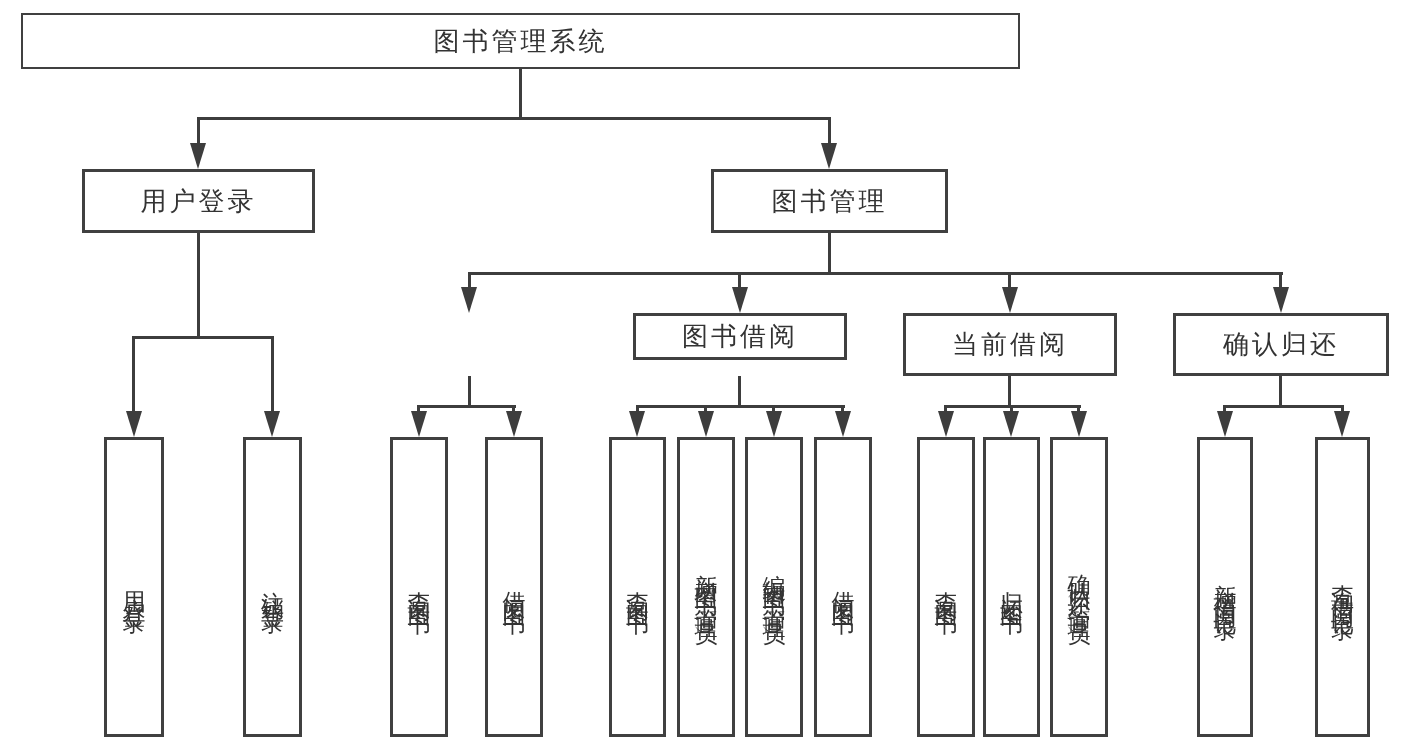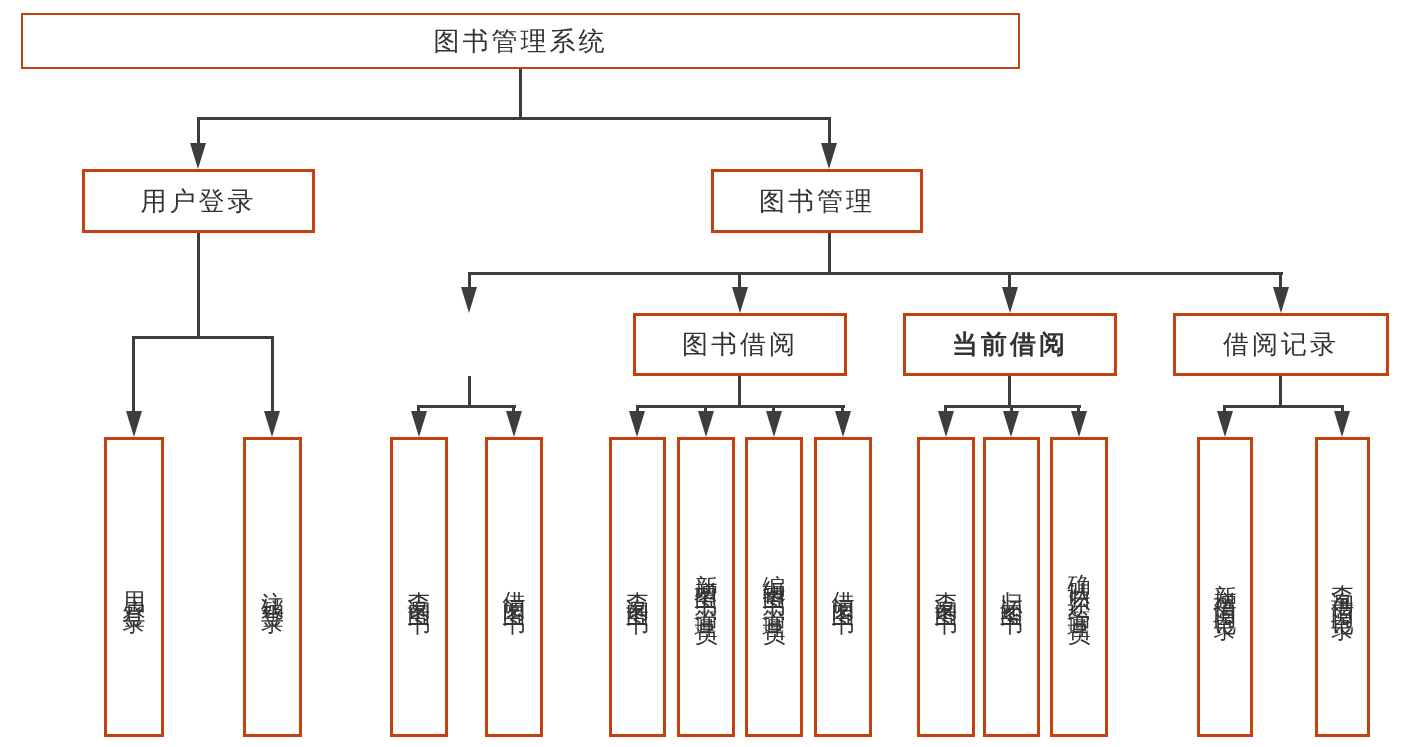--- a/index.html
+++ b/index.html
@@ -7,21 +7,21 @@
     position: relative;
     width: 1405px;
     height: 747px;
     background: #ffffff;
     font-family: "DejaVu Sans", "Liberation Sans", sans-serif;
     overflow: hidden;
   }
   .node {
     position: absolute;
     background: #ffffff;
-    border: 3px solid #c2410c;
+    border: 3px solid #404040;
     box-sizing: border-box;
     display: flex;
     align-items: center;
     justify-content: center;
     color: #333333;
     z-index: 2;
   }
   .node.hbox {
     font-size: 26px;
     letter-spacing: 3px;
@@ -77,43 +77,43 @@
   <div class="node hbox root" style="left:21px; top:13px; width:999px; height:56px;">图书管理系统</div>
 
   <div class="vline" style="left:519px; top:69px; height:51px;"></div>
   <div class="hline" style="left:197px; top:117px; width:634px;"></div>
   <div class="vline" style="left:197px; top:117px; height:28px;"></div>
   <div class="arr" style="left:190px; top:143px;"></div>
   <div class="vline" style="left:828px; top:117px; height:28px;"></div>
   <div class="arr" style="left:821px; top:143px;"></div>
 
   <div class="node hbox" style="left:82px; top:169px; width:233px; height:64px;">用户登录</div>
-  <div class="node hbox" style="left:711px; top:169px; width:212px; height:64px;">图书管理</div>
+  <div class="node hbox" style="left:711px; top:169px; width:237px; height:64px;">图书管理</div>
 
   <div class="vline" style="left:197px; top:233px; height:106px;"></div>
   <div class="hline" style="left:132px; top:336px; width:142px;"></div>
   <div class="vline" style="left:132px; top:336px; height:77px;"></div>
   <div class="arr" style="left:126px; top:411px;"></div>
   <div class="vline" style="left:271px; top:336px; height:77px;"></div>
   <div class="arr" style="left:264px; top:411px;"></div>
 
   <div class="vline" style="left:828px; top:233px; height:42px;"></div>
   <div class="hline" style="left:468px; top:272px; width:815px;"></div>
   <div class="vline" style="left:468px; top:272px; height:17px;"></div>
   <div class="arr" style="left:461px; top:287px;"></div>
   <div class="vline" style="left:738px; top:272px; height:17px;"></div>
   <div class="arr" style="left:732px; top:287px;"></div>
   <div class="vline" style="left:1008px; top:272px; height:17px;"></div>
   <div class="arr" style="left:1002px; top:287px;"></div>
   <div class="vline" style="left:1279px; top:272px; height:17px;"></div>
   <div class="arr" style="left:1273px; top:287px;"></div>
 
-  <div class="node hbox" style="left:633px; top:313px; width:214px; height:63px;">图书借阅</div>
-  <div class="node hbox" style="left:903px; top:313px; width:214px; height:63px;font-weight:bold;">当前借阅</div>
-  <div class="node hbox" style="left:1173px; top:313px; width:216px; height:63px;">借阅记录</div>
+  <div class="node hbox" style="left:633px; top:313px; width:214px; height:47px;">图书借阅</div>
+  <div class="node hbox" style="left:903px; top:313px; width:214px; height:63px;">当前借阅</div>
+  <div class="node hbox" style="left:1173px; top:313px; width:216px; height:63px;">确认归还</div>
 
   <div class="vline" style="left:468px; top:376px; height:32px;"></div>
   <div class="vline" style="left:738px; top:376px; height:32px;"></div>
   <div class="vline" style="left:1008px; top:376px; height:32px;"></div>
   <div class="vline" style="left:1279px; top:376px; height:32px;"></div>
 
   <div class="hline" style="left:417px; top:405px; width:99px;"></div>
   <div class="hline" style="left:636px; top:405px; width:209px;"></div>
   <div class="hline" style="left:944px; top:405px; width:137px;"></div>
   <div class="hline" style="left:1223px; top:405px; width:121px;"></div>

